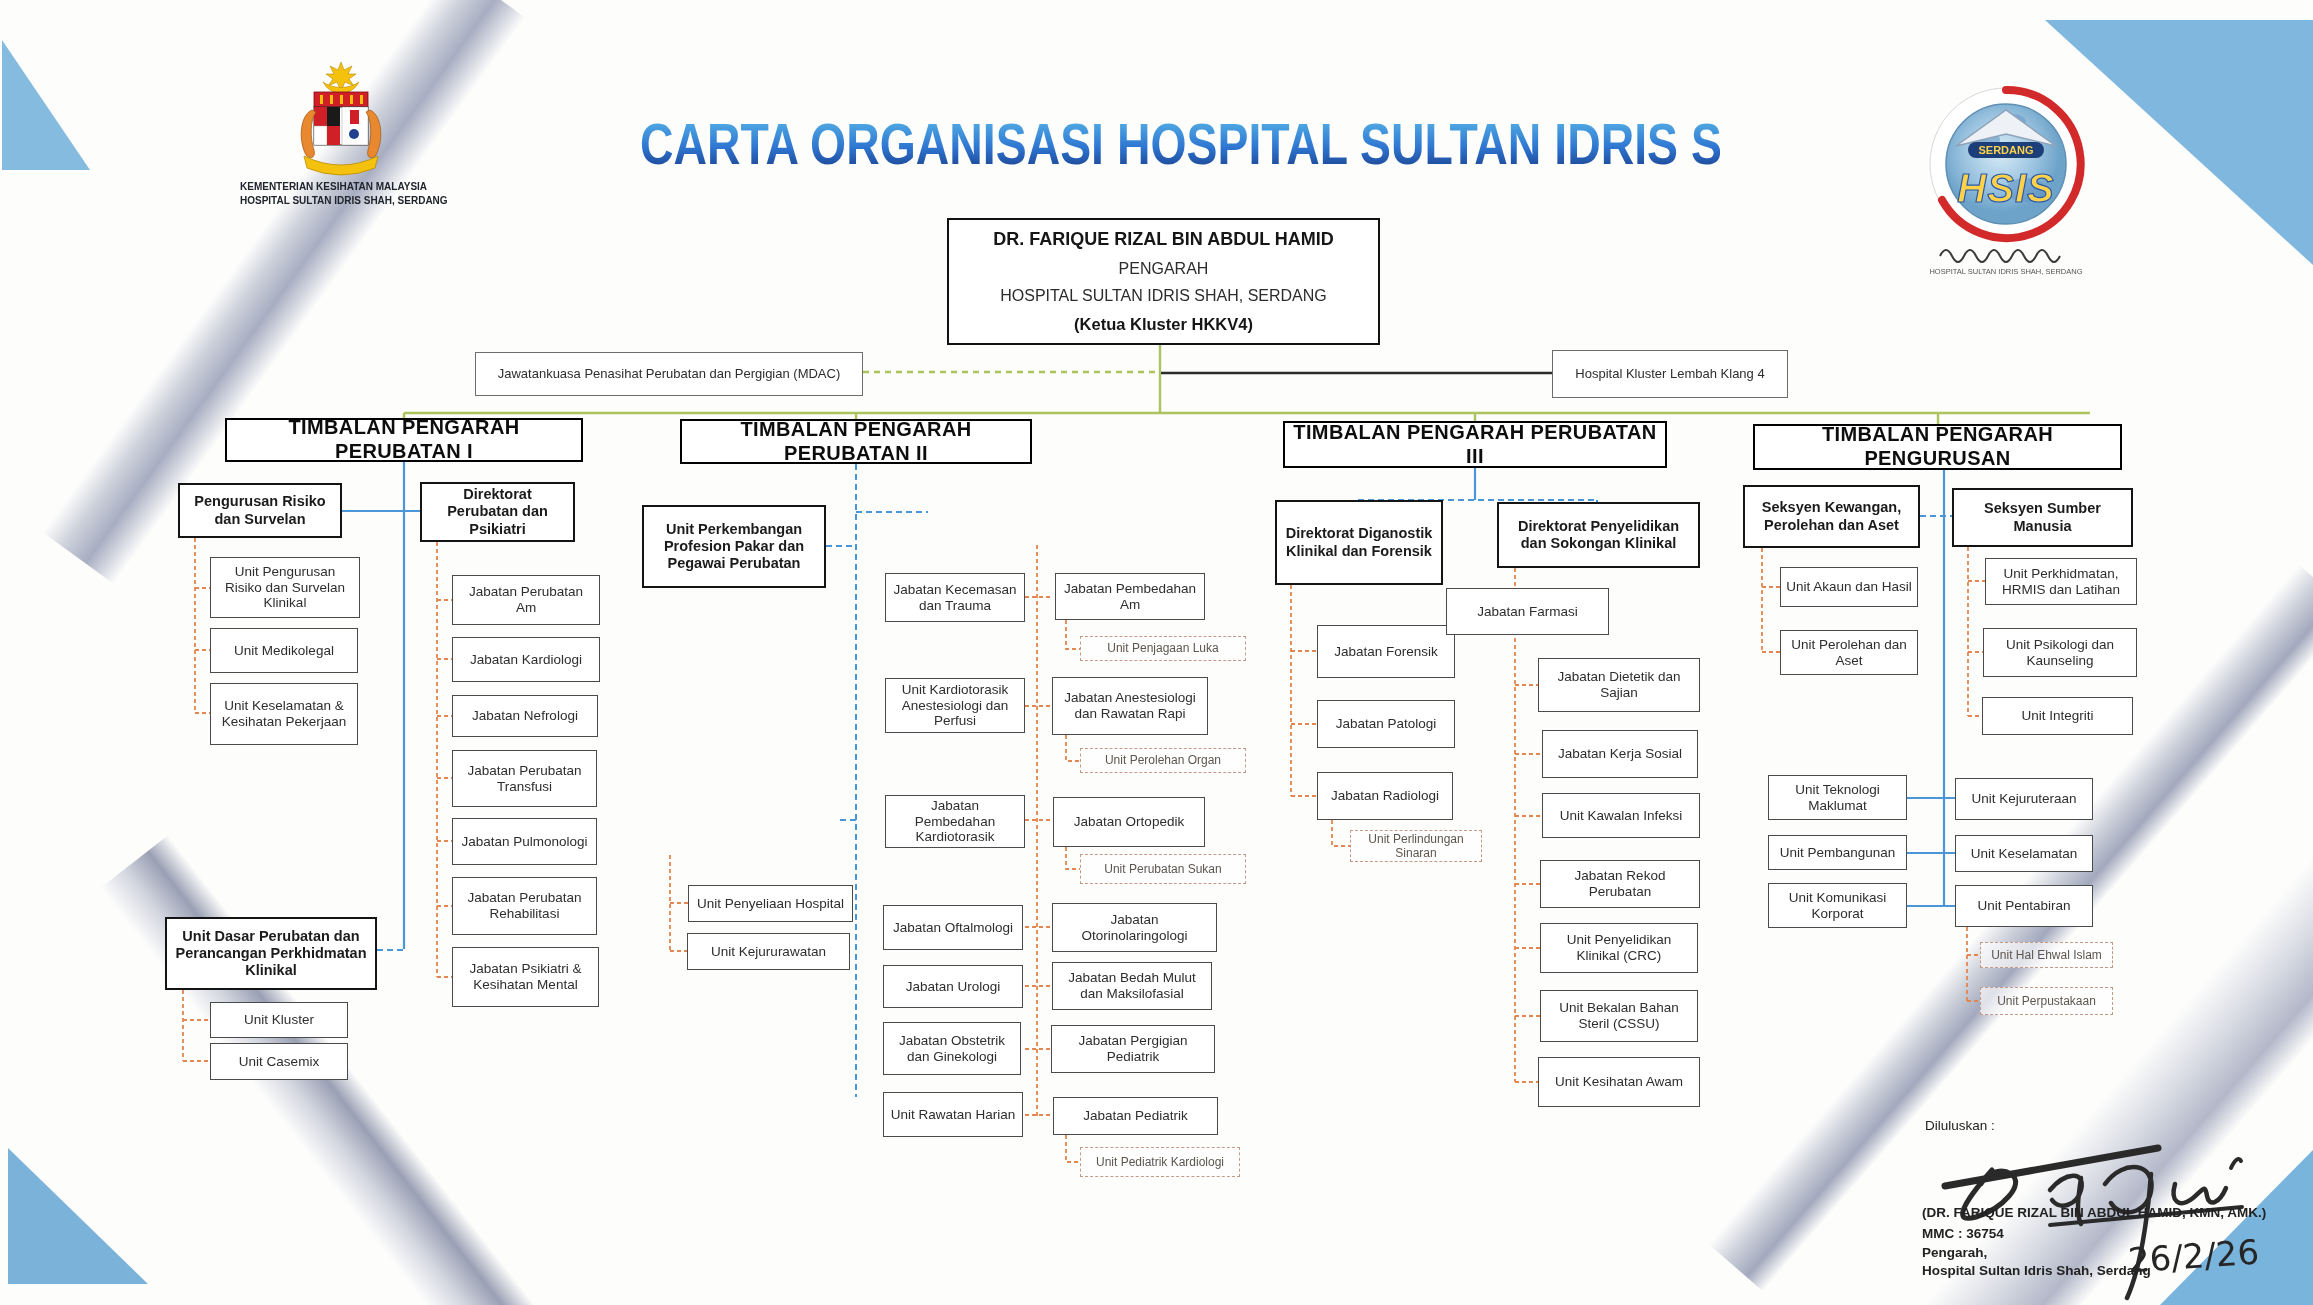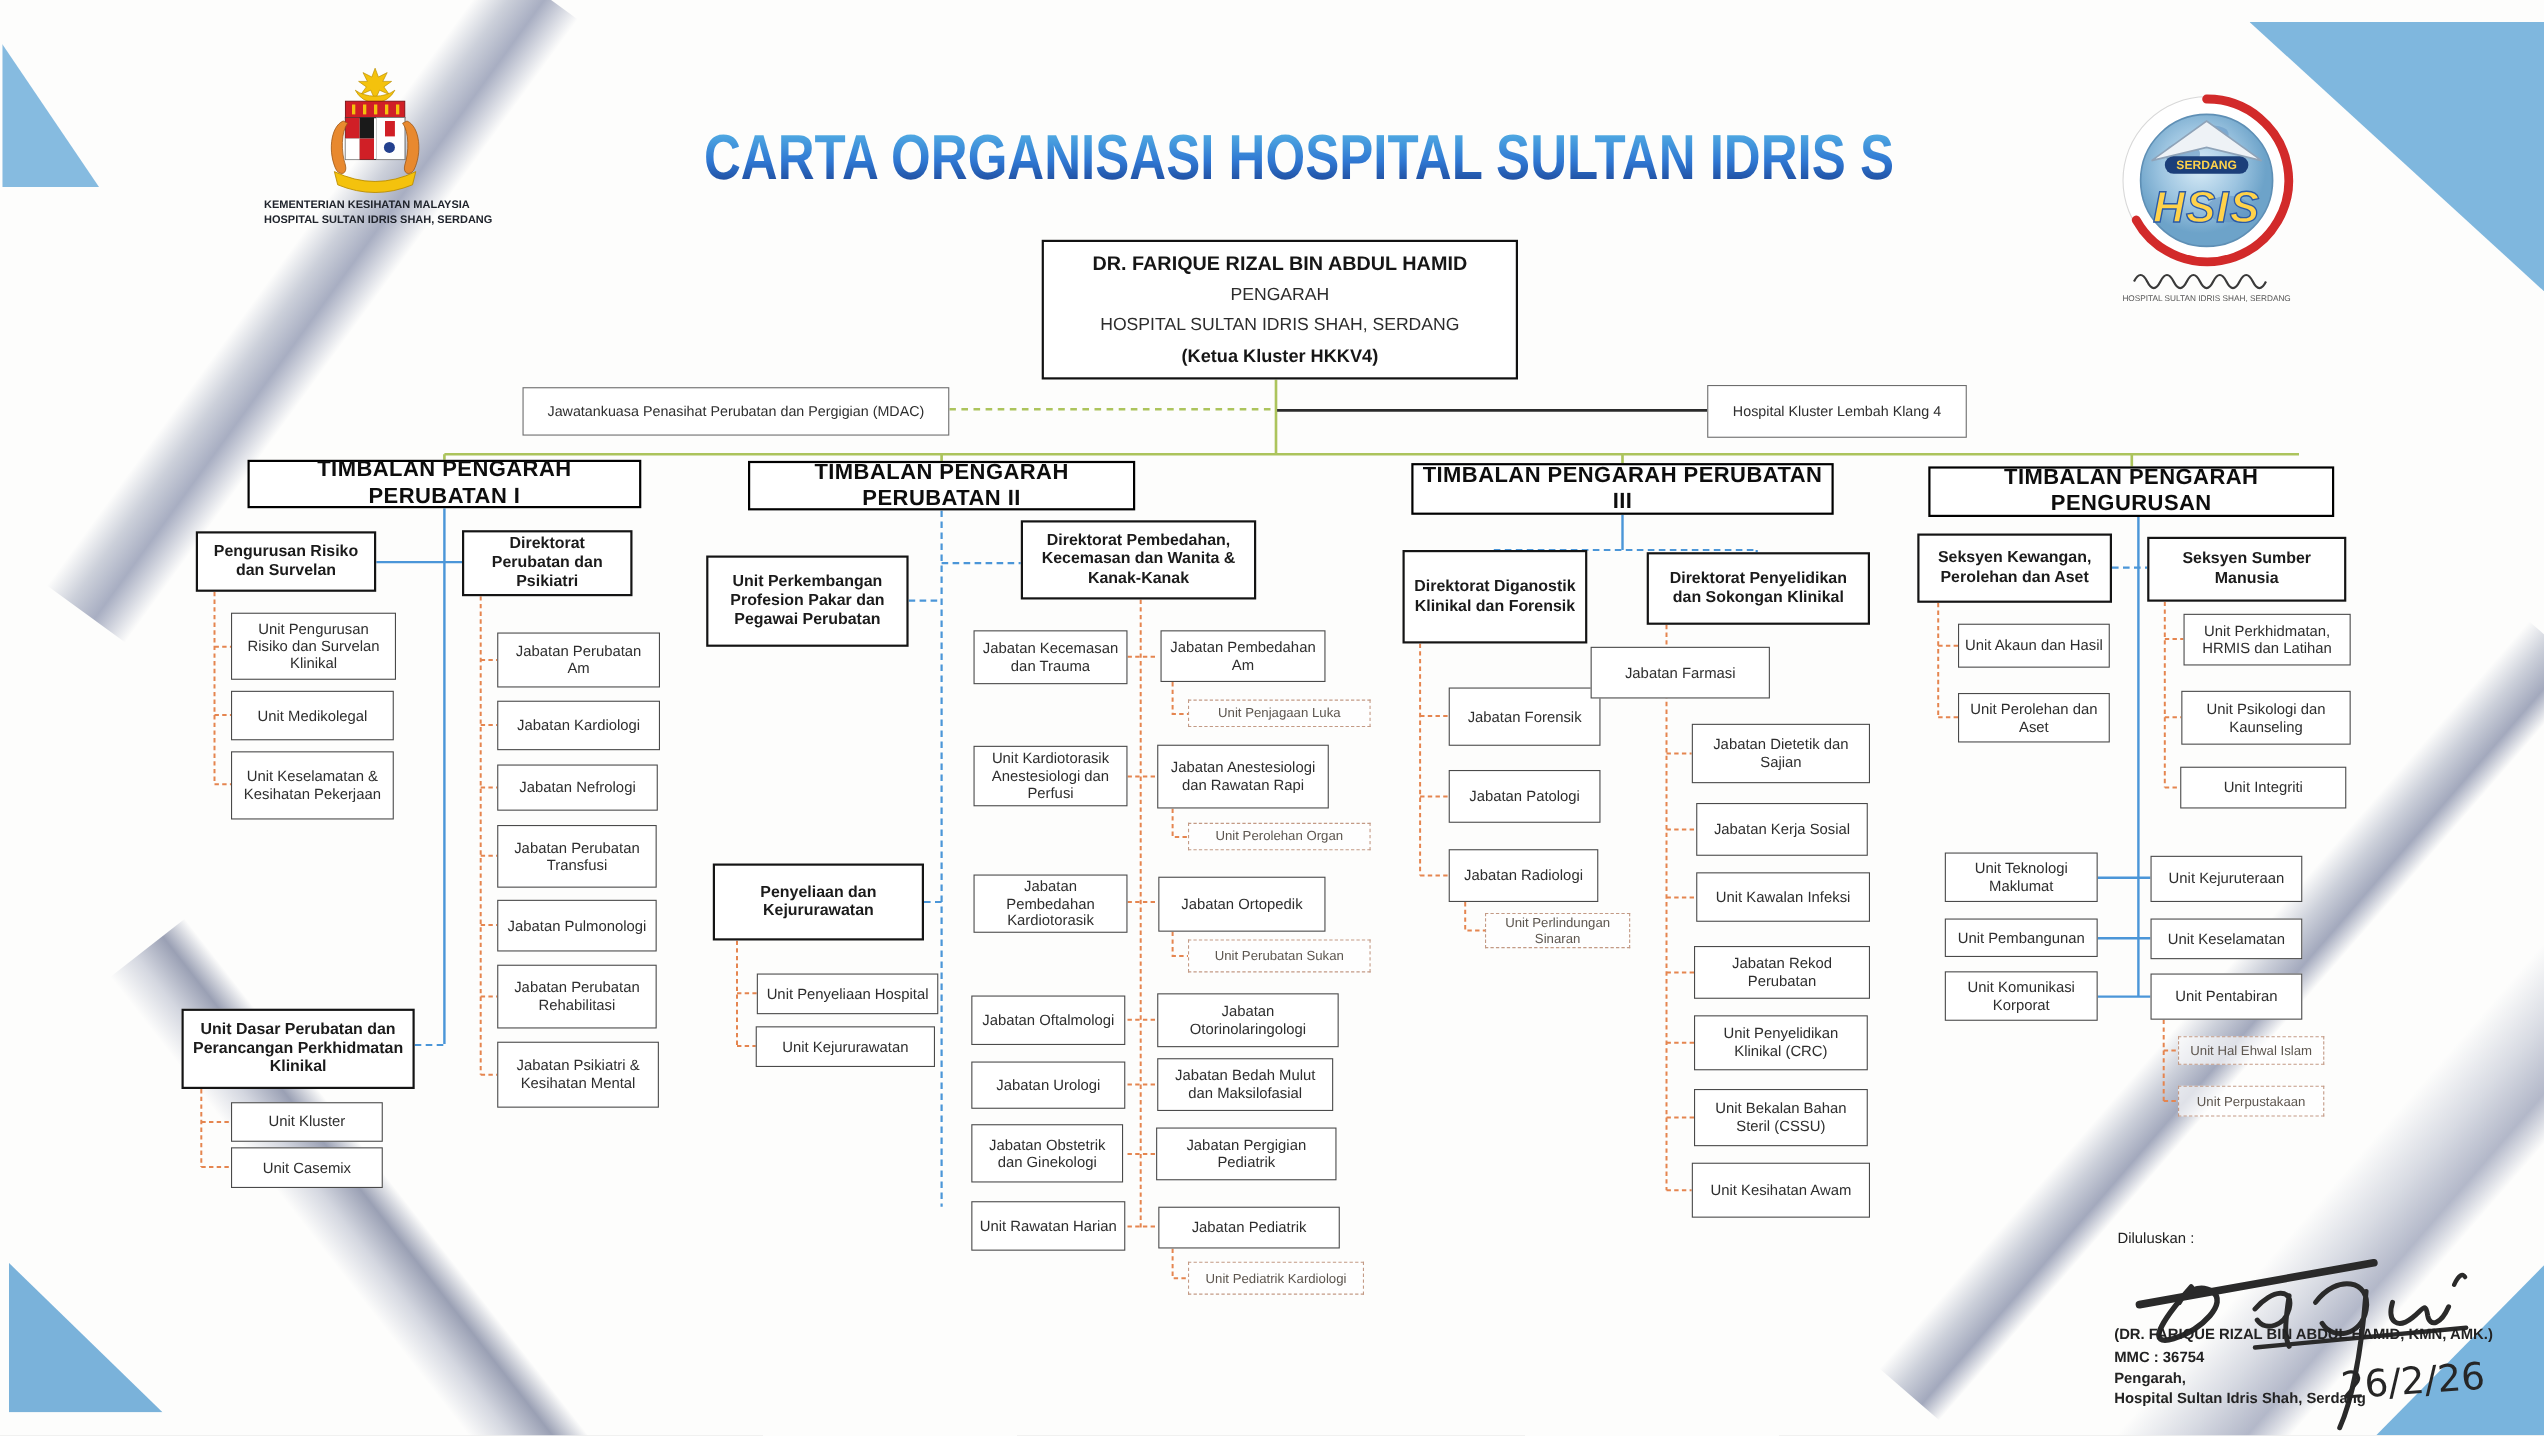--- a/index.html
+++ b/index.html
@@ -177,40 +177,38 @@
   <div class="node" style="left:452px;top:750px;width:145px;height:57px">Jabatan Perubatan Transfusi</div>
   <div class="node" style="left:452px;top:818px;width:145px;height:47px">Jabatan Pulmonologi</div>
   <div class="node" style="left:452px;top:877px;width:145px;height:58px">Jabatan Perubatan Rehabilitasi</div>
   <div class="node" style="left:452px;top:947px;width:147px;height:60px">Jabatan Psikiatri &amp; Kesihatan Mental</div>
   <div class="node b2" style="left:165px;top:917px;width:212px;height:73px">Unit Dasar Perubatan dan Perancangan Perkhidmatan Klinikal</div>
   <div class="node" style="left:210px;top:1002px;width:138px;height:36px">Unit Kluster</div>
   <div class="node" style="left:210px;top:1043px;width:138px;height:37px">Unit Casemix</div>
 
   <div class="node head" style="left:680px;top:419px;width:352px;height:45px">TIMBALAN PENGARAH PERUBATAN II</div>
   <div class="node b2" style="left:642px;top:505px;width:184px;height:83px">Unit Perkembangan Profesion Pakar dan Pegawai Perubatan</div>
-  <div class="node b2" style="left:928px;top:473px;width:214px;height:72px">Direktorat Pembedahan, Kecemasan dan Wanita &amp; Kanak-Kanak</div>
   <div class="node" style="left:885px;top:573px;width:140px;height:49px">Jabatan Kecemasan dan Trauma</div>
   <div class="node" style="left:885px;top:678px;width:140px;height:55px">Unit Kardiotorasik Anestesiologi dan Perfusi</div>
   <div class="node" style="left:885px;top:795px;width:140px;height:53px">Jabatan Pembedahan Kardiotorasik</div>
   <div class="node" style="left:883px;top:905px;width:140px;height:45px">Jabatan Oftalmologi</div>
   <div class="node" style="left:883px;top:965px;width:140px;height:43px">Jabatan Urologi</div>
   <div class="node" style="left:883px;top:1022px;width:138px;height:53px">Jabatan Obstetrik dan Ginekologi</div>
   <div class="node" style="left:883px;top:1092px;width:140px;height:45px">Unit Rawatan Harian</div>
   <div class="node" style="left:1055px;top:573px;width:150px;height:47px">Jabatan Pembedahan Am</div>
   <div class="node" style="left:1052px;top:677px;width:156px;height:58px">Jabatan Anestesiologi dan Rawatan Rapi</div>
   <div class="node" style="left:1053px;top:797px;width:152px;height:50px">Jabatan Ortopedik</div>
   <div class="node" style="left:1052px;top:903px;width:165px;height:49px">Jabatan Otorinolaringologi</div>
   <div class="node" style="left:1052px;top:962px;width:160px;height:48px">Jabatan Bedah Mulut dan Maksilofasial</div>
   <div class="node" style="left:1051px;top:1025px;width:164px;height:48px">Jabatan Pergigian Pediatrik</div>
   <div class="node" style="left:1053px;top:1097px;width:165px;height:38px">Jabatan Pediatrik</div>
   <div class="node dash" style="left:1080px;top:636px;width:166px;height:25px">Unit Penjagaan Luka</div>
   <div class="node dash" style="left:1080px;top:748px;width:166px;height:25px">Unit Perolehan Organ</div>
   <div class="node dash" style="left:1080px;top:854px;width:166px;height:30px">Unit Perubatan Sukan</div>
   <div class="node dash" style="left:1080px;top:1147px;width:160px;height:30px">Unit Pediatrik Kardiologi</div>
-  <div class="node b2" style="left:648px;top:785px;width:192px;height:70px">Penyeliaan dan Kejururawatan</div>
   <div class="node" style="left:688px;top:885px;width:165px;height:37px">Unit Penyeliaan Hospital</div>
   <div class="node" style="left:687px;top:933px;width:163px;height:37px">Unit Kejururawatan</div>
 
   <div class="node head" style="left:1283px;top:421px;width:384px;height:47px">TIMBALAN PENGARAH PERUBATAN III</div>
   <div class="node b2" style="left:1275px;top:500px;width:168px;height:85px">Direktorat Diganostik Klinikal dan Forensik</div>
   <div class="node" style="left:1317px;top:625px;width:138px;height:53px">Jabatan Forensik</div>
   <div class="node" style="left:1317px;top:700px;width:138px;height:48px">Jabatan Patologi</div>
   <div class="node" style="left:1317px;top:772px;width:136px;height:48px">Jabatan Radiologi</div>
   <div class="node dash" style="left:1350px;top:830px;width:132px;height:32px">Unit Perlindungan Sinaran</div>
   <div class="node b2" style="left:1497px;top:502px;width:203px;height:66px">Direktorat Penyelidikan dan Sokongan Klinikal</div>

